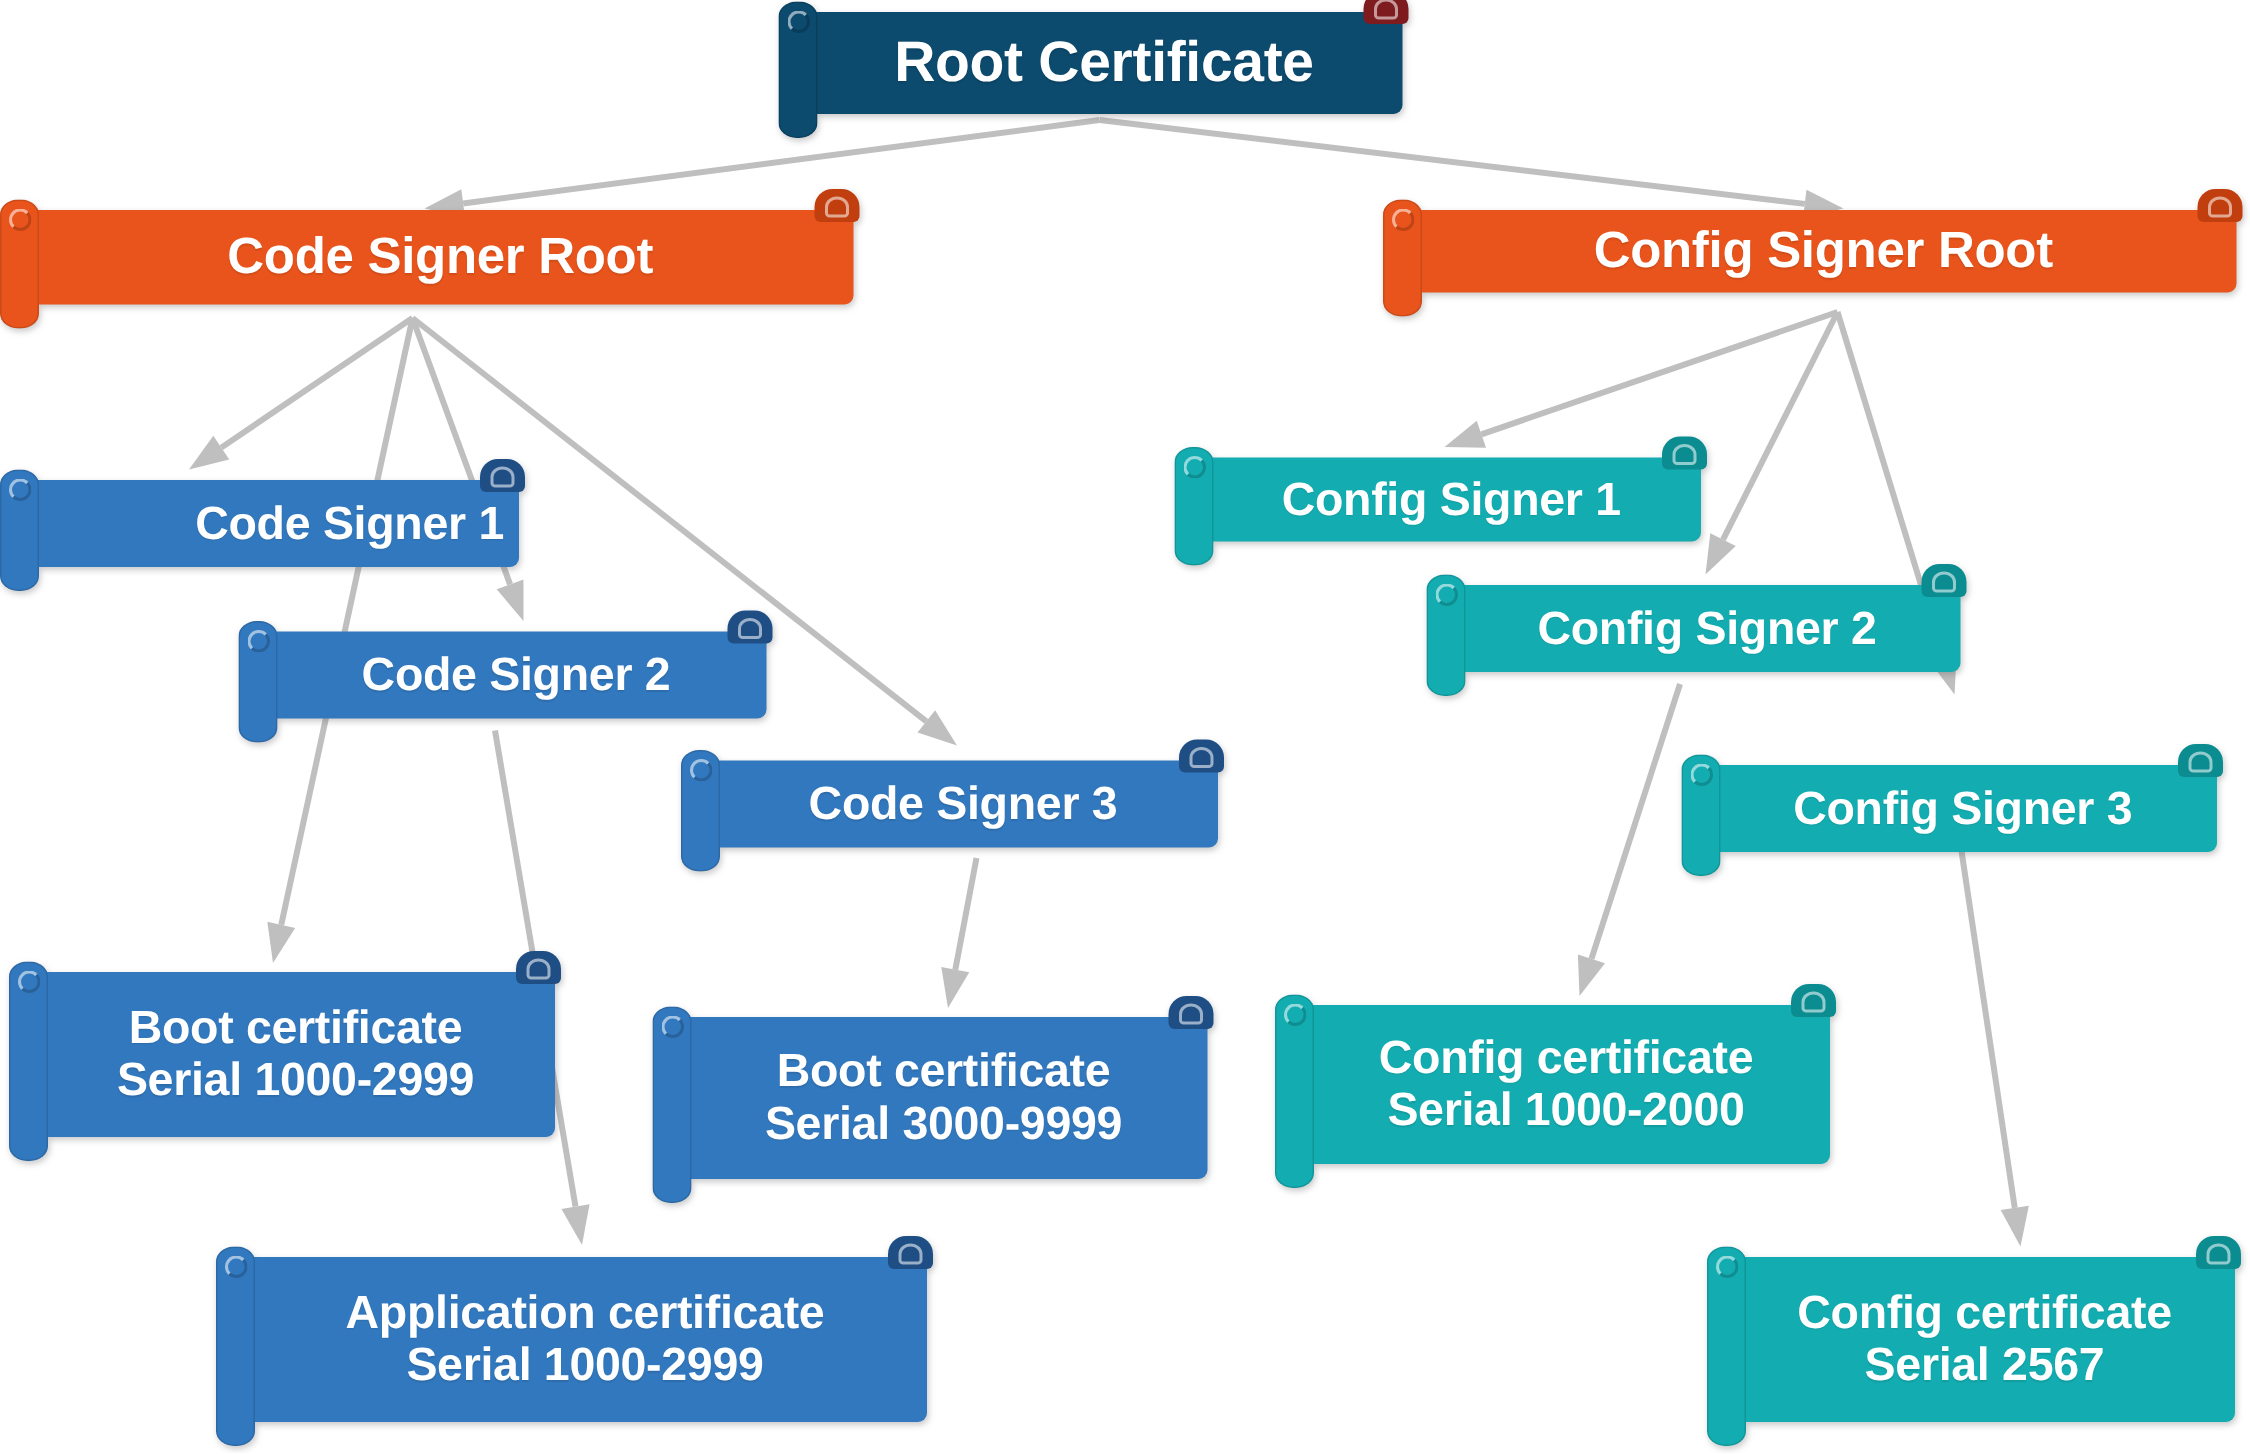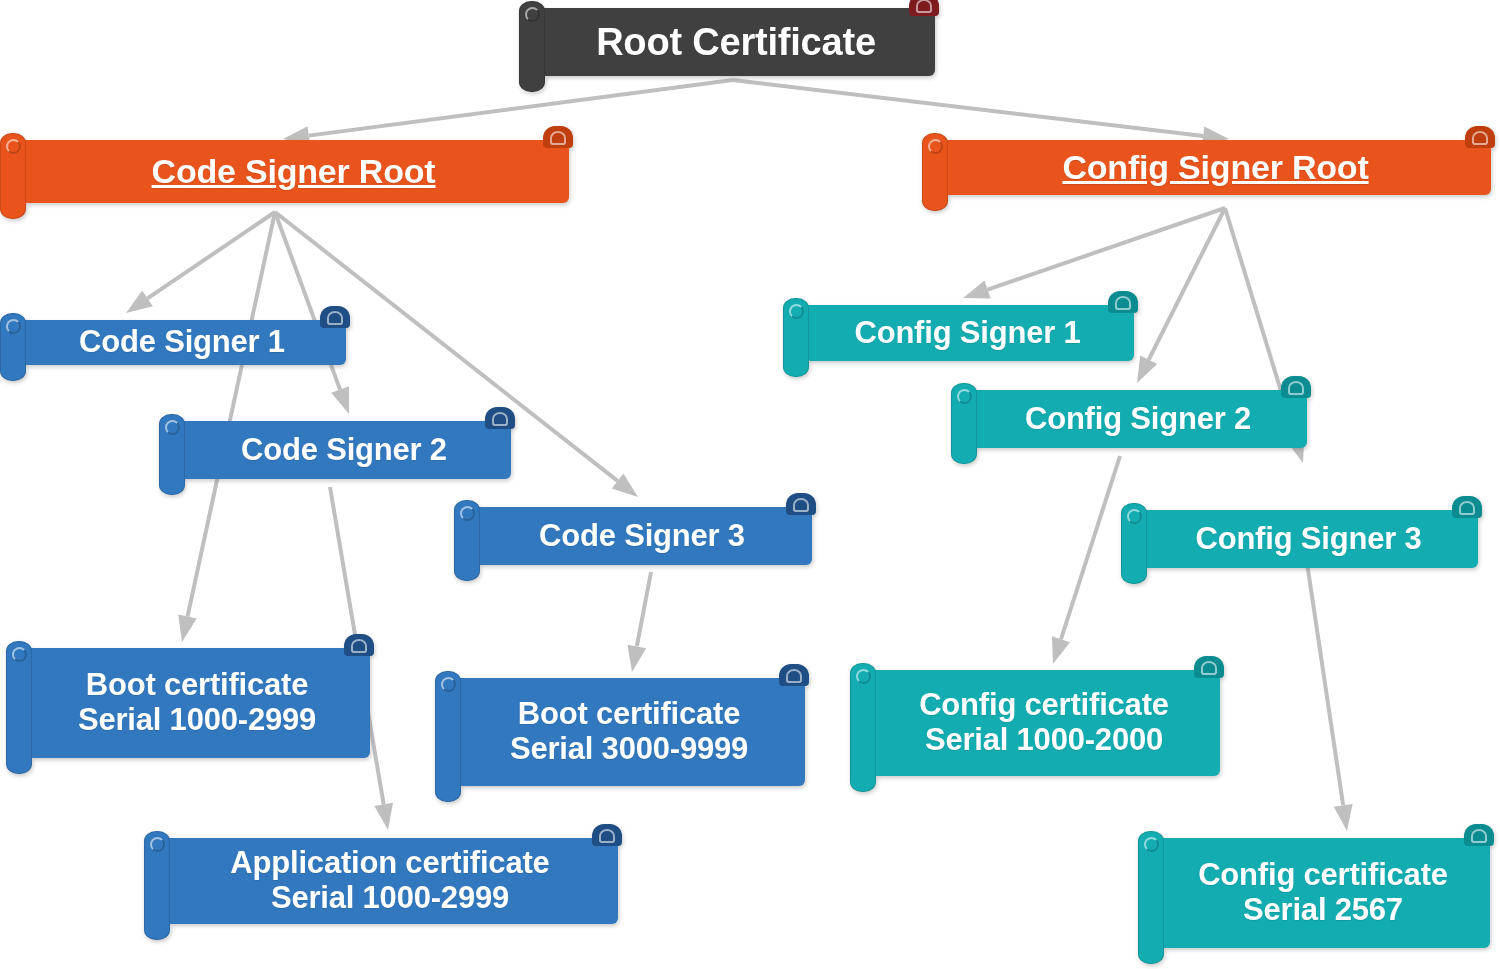--- a/index.html
+++ b/index.html
@@ -78,23 +78,23 @@
   .node .curl-right::after{
     content:"";
     position:absolute;
     right:7px;top:5px;
     width:12px;height:10px;
     border:2px solid rgba(255,255,255,.55);
     border-radius:50% 50% 20% 20%;
   }
 
   
-  .c-red   { background:#404040;align-items:center; }
+  .c-red   { background:#0c4a6e;align-items:center; }
   .c-red   .curl-right{ background:#7E1B1F; }
-  .c-orange{ background:#E8541B;text-decoration:underline; }
+  .c-orange{ background:#E8541B; }
   .c-orange .curl-right{ background:#C13F0E; }
   .c-blue  { background:#3278BE; }
   .c-blue  .curl-right{ background:#1F4E85; }
   .c-teal  { background:#13ADB1; }
   .c-teal  .curl-right{ background:#0B8C90; }
 </style>
 </head>
 <body>
 
 <div id="stage">
@@ -151,28 +151,28 @@
       <g>
         <line x1="1303" y1="536" x2="1343.1644628249712" y2="805.2844666674212" stroke="#BFBFBF" stroke-width="4" stroke-linecap="butt"></line>
         <polygon points="1347,831 1333.7684025688366,806.6859129429124 1352.5605230811059,803.8830203919299" fill="#BFBFBF"></polygon>
       </g>
     </svg>
 
   <div id="node-layer">
       <div class="node c-red" style="left: 531px; top: 8px; width: 404px; height: 68px; font-size: 38px;"><span class="roll-left"></span><span class="curl-right"></span><span class="label">Root Certificate</span></div>
       <div class="node c-orange" style="left: 12px; top: 140px; width: 557px; height: 63px; font-size: 34px;"><span class="roll-left"></span><span class="curl-right"></span><span class="label">Code Signer Root</span></div>
       <div class="node c-orange" style="left: 934px; top: 140px; width: 557px; height: 55px; font-size: 34px;"><span class="roll-left"></span><span class="curl-right"></span><span class="label">Config Signer Root</span></div>
-      <div class="node c-blue" style="left: 12px; top: 320px; width: 334px; height: 45px; font-size: 31px;"><span class="roll-left"></span><span class="curl-right"></span><span class="label">Code Signer 1</span></div>
+      <div class="node c-blue" style="left: 12px; top: 320px; width: 334px; height: 58px; font-size: 31px; justify-content: flex-end;"><span class="roll-left"></span><span class="curl-right"></span><span class="label">Code Signer 1</span></div>
       <div class="node c-blue" style="left: 171px; top: 421px; width: 340px; height: 58px; font-size: 31px;"><span class="roll-left"></span><span class="curl-right"></span><span class="label">Code Signer 2</span></div>
       <div class="node c-blue" style="left: 466px; top: 507px; width: 346px; height: 58px; font-size: 31px;"><span class="roll-left"></span><span class="curl-right"></span><span class="label">Code Signer 3</span></div>
       <div class="node c-blue" style="left: 18px; top: 648px; width: 352px; height: 110px; font-size: 31px;"><span class="roll-left"></span><span class="curl-right"></span><span class="label">Boot certificate
 Serial 1000-2999</span></div>
       <div class="node c-blue" style="left: 447px; top: 678px; width: 358px; height: 108px; font-size: 31px;"><span class="roll-left"></span><span class="curl-right"></span><span class="label">Boot certificate
 Serial 3000-9999</span></div>
-      <div class="node c-blue" style="left: 156px; top: 838px; width: 462px; height: 86px; font-size: 31px;"><span class="roll-left"></span><span class="curl-right"></span><span class="label">Application certificate
+      <div class="node c-blue" style="left: 156px; top: 838px; width: 462px; height: 110px; font-size: 31px;"><span class="roll-left"></span><span class="curl-right"></span><span class="label">Application certificate
 Serial 1000-2999</span></div>
       <div class="node c-teal" style="left: 795px; top: 305px; width: 339px; height: 56px; font-size: 31px;"><span class="roll-left"></span><span class="curl-right"></span><span class="label">Config Signer 1</span></div>
       <div class="node c-teal" style="left: 963px; top: 390px; width: 344px; height: 58px; font-size: 31px;"><span class="roll-left"></span><span class="curl-right"></span><span class="label">Config Signer 2</span></div>
       <div class="node c-teal" style="left: 1133px; top: 470px; width: 345px; height: 58px; font-size: 31px; margin-top: 40px;"><span class="roll-left"></span><span class="curl-right"></span><span class="label">Config Signer 3</span></div>
       <div class="node c-teal" style="left: 862px; top: 670px; width: 358px; height: 106px; font-size: 31px;"><span class="roll-left"></span><span class="curl-right"></span><span class="label">Config certificate
 Serial 1000-2000</span></div>
       <div class="node c-teal" style="left: 1150px; top: 838px; width: 340px; height: 110px; font-size: 31px;"><span class="roll-left"></span><span class="curl-right"></span><span class="label">Config certificate
 Serial 2567</span></div>
     </div>
 

